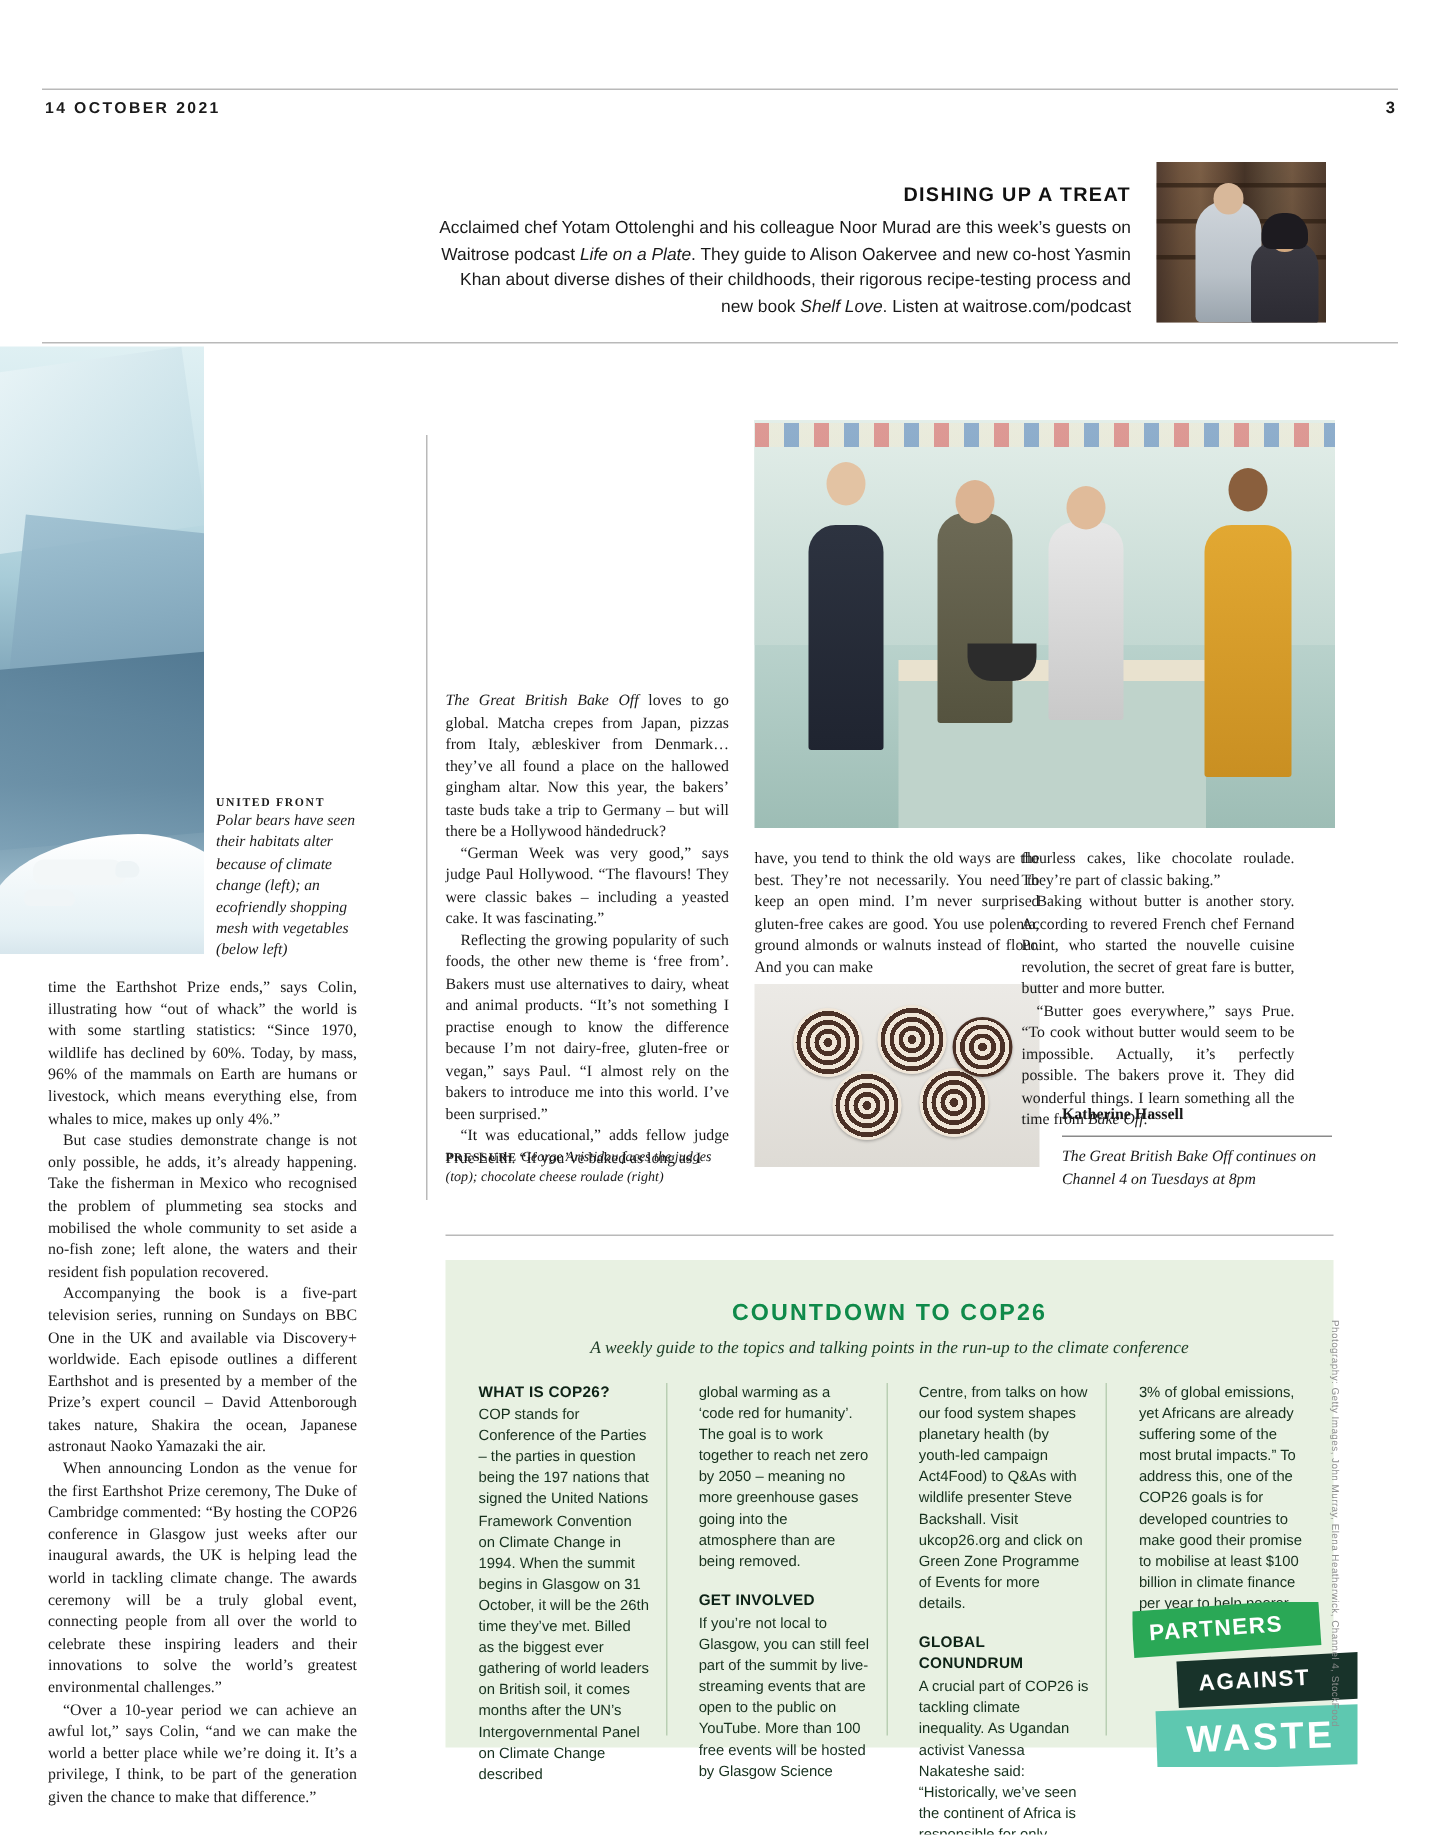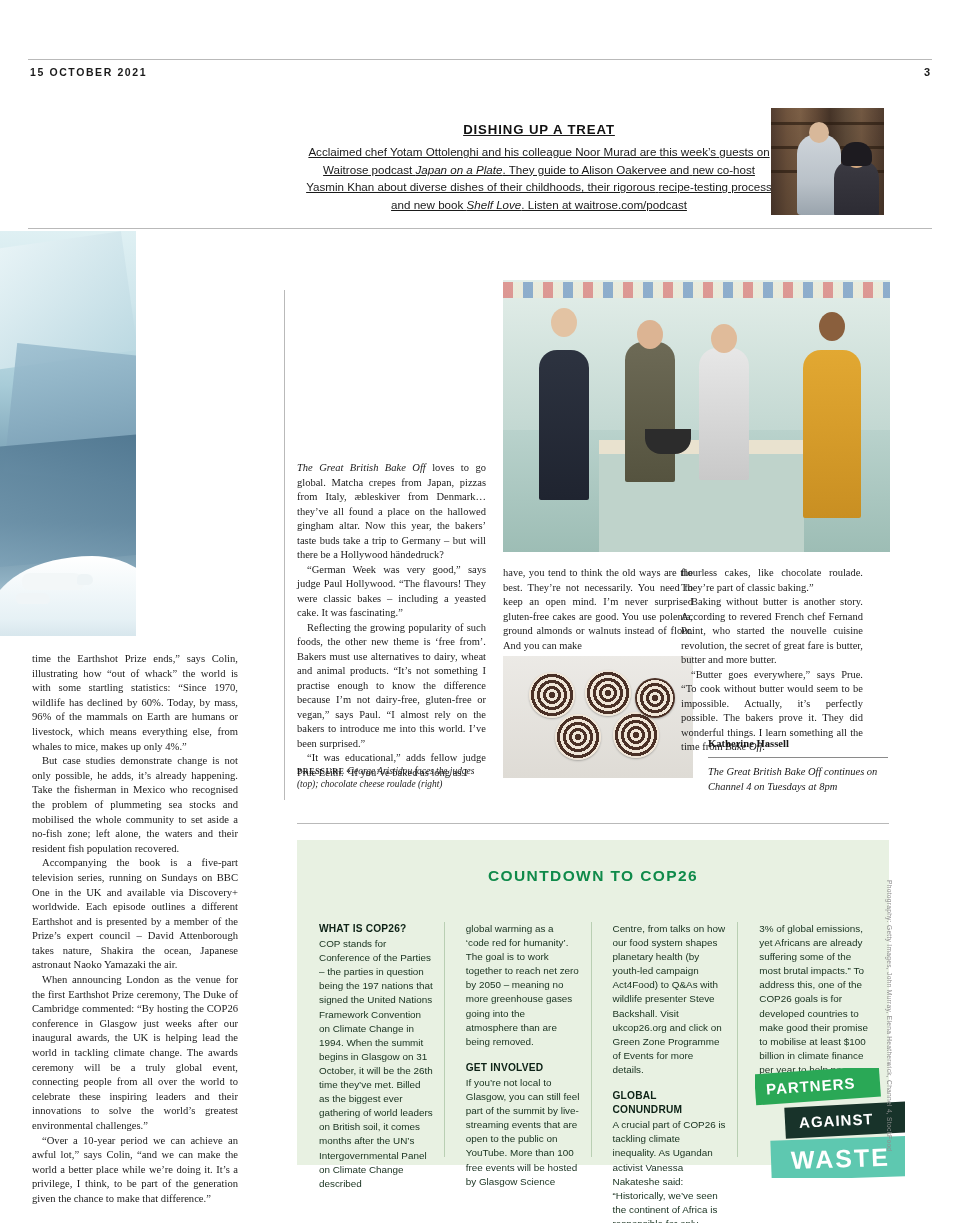--- a/index.html
+++ b/index.html
@@ -41,23 +41,22 @@
     right: 30px; top: 66px;
     font-family: "Liberation Sans", sans-serif;
     font-weight: bold;
     font-size: 11px;
     color: #1a1a1a;
   }
 
   
   .promo {
     position: absolute;
-    left: 304px; top: 122px; width: 470px;
-    text-align: center;
-    text-decoration: underline;
+    left: 284px; top: 122px; width: 470px;
+    text-align: right;
   }
   .promo-title {
     font-family: "Liberation Sans", sans-serif;
     font-weight: bold;
     font-size: 13.2px;
     letter-spacing: 0.9px;
     color: #111;
     margin-bottom: 6px;
   }
   .promo-body {
@@ -429,28 +428,28 @@
     letter-spacing: .3px;
     color: #8e8e8e;
   }
 </style>
 </head>
 <body>
 
 <div class="page">
 
   <div class="masthead-rule"></div>
-  <div class="masthead-date">15 OCTOBER 2021</div>
+  <div class="masthead-date">14 OCTOBER 2021</div>
   <div class="masthead-page">3</div>
 
   <div class="promo">
     <div class="promo-title">DISHING UP A TREAT</div>
     <div class="promo-body">
       <span>Acclaimed chef Yotam Ottolenghi and his colleague Noor Murad are this week’s</span>
-      <span>guests on Waitrose podcast </span><i>Japan on a Plate</i><span>. They guide to Alison Oakervee and</span>
+      <span>guests on Waitrose podcast </span><i>Life on a Plate</i><span>. They guide to Alison Oakervee and</span>
       <span>new co-host Yasmin Khan about diverse dishes of their childhoods, their rigorous</span>
       <span>recipe-testing process and new book </span><i>Shelf Love</i><span>. Listen at waitrose.com/podcast</span>
     </div>
   </div>
 
   <div class="promo-photo">
     <div class="shelf" style="top:14px"></div>
     <div class="shelf" style="top:38px"></div>
     <div class="shelf" style="top:62px"></div>
     <div class="chef-a"></div>
@@ -461,20 +460,24 @@
 
   <div class="glacier">
     <div class="ice1"></div>
       <div class="ice2"></div>
       <div class="ice3"></div>
     <div class="snow"></div>
     <div class="bear"></div>
     <div class="cub"></div>
   </div>
 
+  <div class="glacier-caption">
+    <div class="cap-kicker">UNITED FRONT</div>
+    <div class="cap-text">Polar bears have seen their habitats alter because of climate change (left); an ecofriendly shopping mesh with vegetables (below left)</div>
+  </div>
 
   <div class="left-col">
     <p>time the Earthshot Prize ends,” says Colin, illustrating how “out of whack” the world is with some startling statistics: “Since 1970, wildlife has declined by 60%. Today, by mass, 96% of the mammals on Earth are humans or livestock, which means everything else, from whales to mice, makes up only 4%.”</p>
     <p>But case studies demonstrate change is not only possible, he adds, it’s already happening. Take the fisherman in Mexico who recognised the problem of plummeting sea stocks and mobilised the whole community to set aside a no-fish zone; left alone, the waters and their resident fish population recovered.</p>
     <p>Accompanying the book is a five-part television series, running on Sundays on BBC One in the UK and available via Discovery+ worldwide. Each episode outlines a different Earthshot and is presented by a member of the Prize’s expert council – David Attenborough takes nature, Shakira the ocean, Japanese astronaut Naoko Yamazaki the air.</p>
     <p>When announcing London as the venue for the first Earthshot Prize ceremony, The Duke of Cambridge commented: “By hosting the COP26 conference in Glasgow just weeks after our inaugural awards, the UK is helping lead the world in tackling climate change. The awards ceremony will be a truly global event, connecting people from all over the world to celebrate these inspiring leaders and their innovations to solve the world’s greatest environmental challenges.”</p>
     <p>“Over a 10-year period we can achieve an awful lot,” says Colin, “and we can make the world a better place while we’re doing it. It’s a privilege, I think, to be part of the generation given the chance to make that difference.”</p>
   </div>
 
   <div class="v-rule-center"></div>
@@ -532,20 +535,21 @@
   <div class="cop-rule"></div>
 
   <svg class="cop-globe" viewBox="0 0 24 24">
     <circle cx="12" cy="12" r="11" fill="#0f8a4a"></circle>
     <path d="M5 9c2 1 4 0 5 2s-1 3 0 4 3 0 3 2-2 2-1 4" fill="none" stroke="#e8f1e2" stroke-width="1.6"></path>
     <path d="M14 3c1 2 3 2 4 4s0 3-2 3-3-2-2-4 0-3 0-3" fill="none" stroke="#e8f1e2" stroke-width="1.6"></path>
   </svg>
 
   <div class="cop-panel">
     <div class="cop-title">COUNTDOWN TO COP26</div>
+    <div class="cop-sub">A weekly guide to the topics and talking points in the run-up to the climate conference</div>
 
     <div class="cop-cols">
       <div class="cop-col">
         <h4>WHAT IS COP26?</h4>
         <p>COP stands for Conference of the Parties – the parties in question being the 197 nations that signed the United Nations Framework Convention on Climate Change in 1994. When the summit begins in Glasgow on 31 October, it will be the 26th time they’ve met. Billed as the biggest ever gathering of world leaders on British soil, it comes months after the UN’s Intergovernmental Panel on Climate Change described</p>
       </div>
       <div class="cop-col">
         <p>global warming as a ‘code red for humanity’. The goal is to work together to reach net zero by 2050 – meaning no more greenhouse gases going into the atmosphere than are being removed.</p>
         <h4 class="spaced">GET INVOLVED</h4>
         <p>If you’re not local to Glasgow, you can still feel part of the summit by live-streaming events that are open to the public on YouTube. More than 100 free events will be hosted by Glasgow Science</p>

